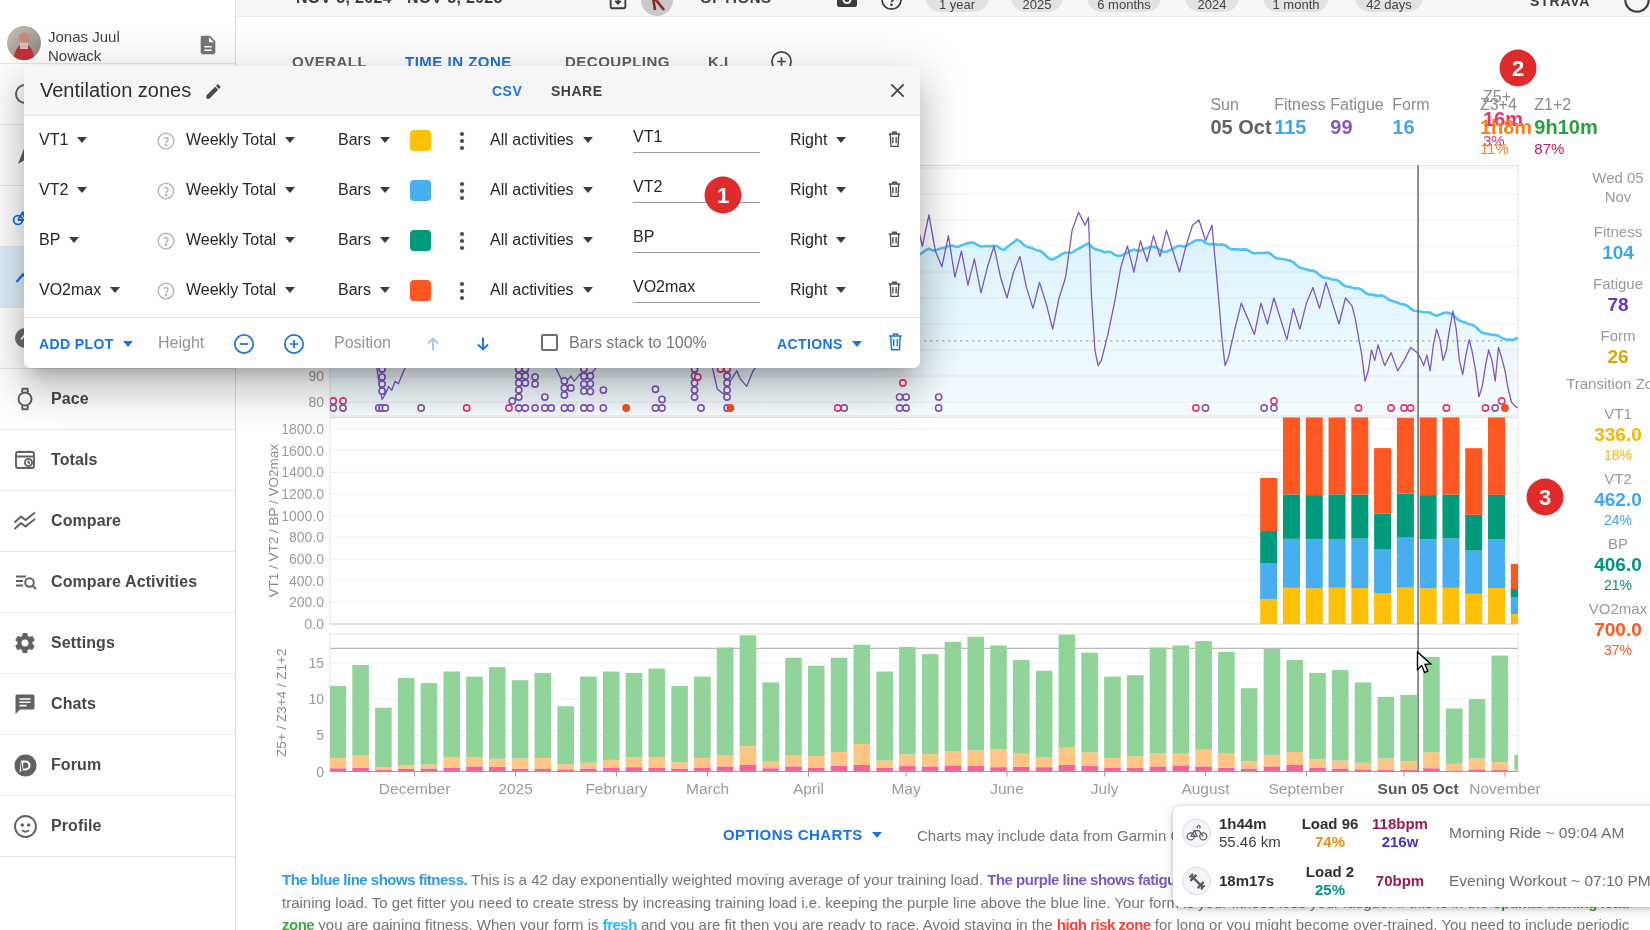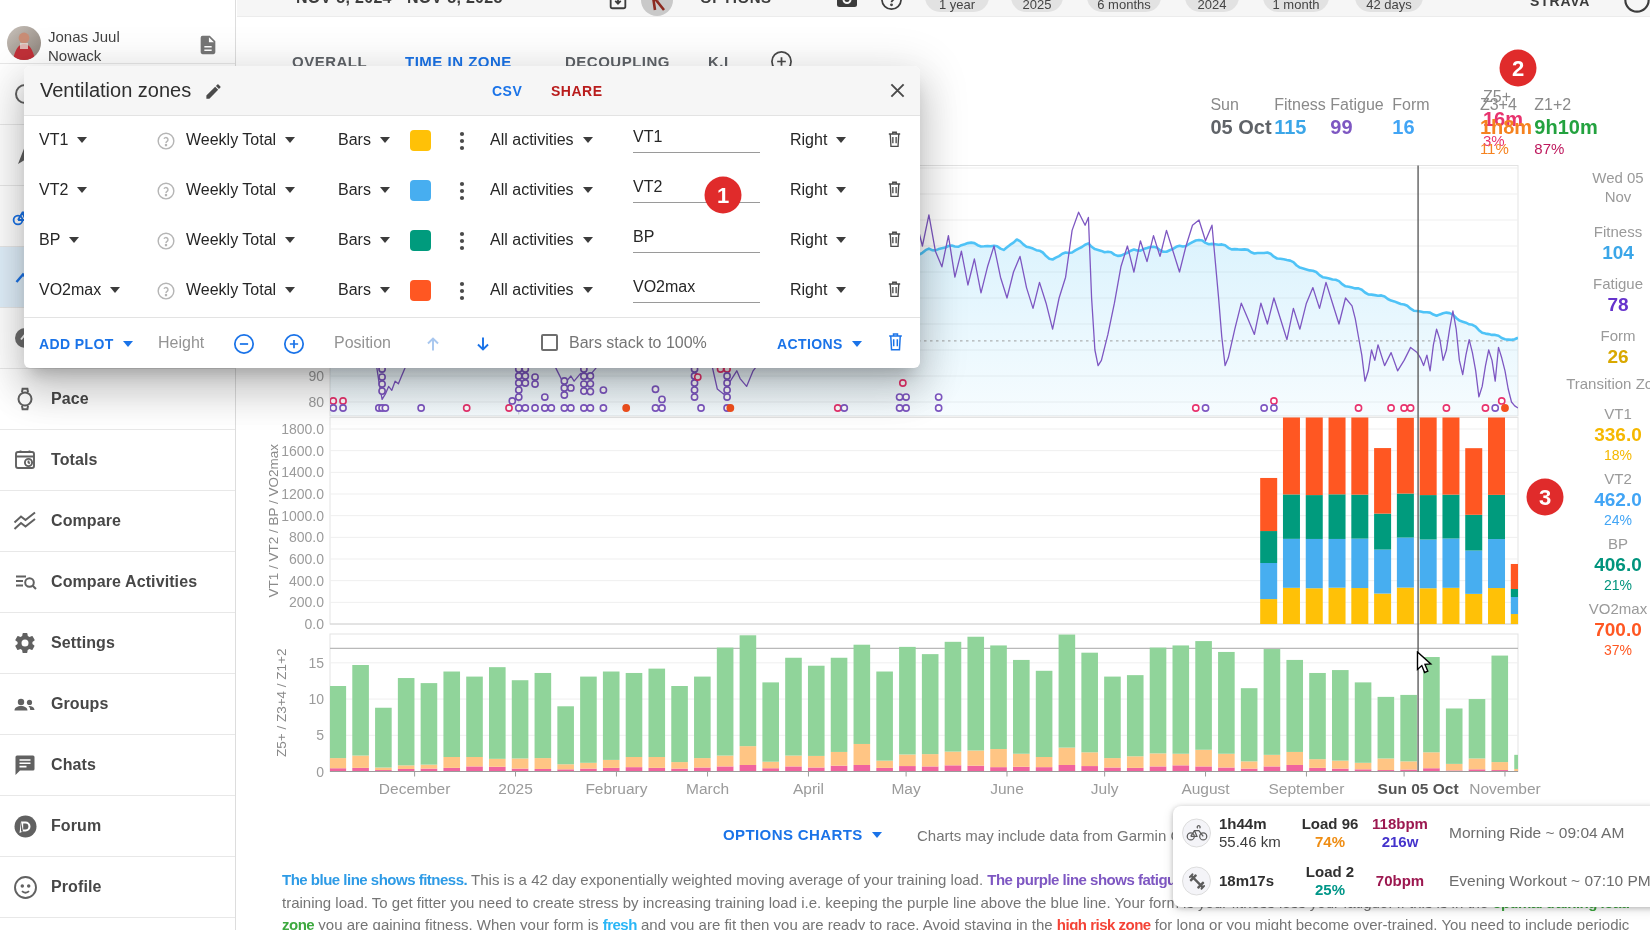--- a/index.html
+++ b/index.html
@@ -74,21 +74,21 @@
 .ac-name { position:absolute; left:276px; top:50%; transform:translateY(-50%); font-size:15.5px; color:#6d6d6d; white-space:nowrap; }
 .c-hr { color:#9C1850; }
 .c-pw { color:#4433CC; }
 
 
 #modal { position:absolute; left:24px; top:66px; width:896px; height:302px; background:#fff; border-radius:6px; box-shadow:0 11px 15px -7px rgba(0,0,0,.2), 0 24px 38px 3px rgba(0,0,0,.14), 0 9px 46px 8px rgba(0,0,0,.12); z-index:10; }
 #modal-header { position:absolute; left:0; top:0; width:100%; height:50px; background:#f6f6f6; border-bottom:1px solid #e3e3e3; border-radius:6px 6px 0 0; }
 #modal-title { position:absolute; left:16px; top:13px; font-size:20px; color:#2f2f2f; }
 #modal-pencil { position:absolute; left:180px; top:16px; }
 #modal-csv { position:absolute; left:468px; top:17px; font-size:14px; font-weight:bold; color:#1a73e8; letter-spacing:.5px; }
-#modal-share { position:absolute; left:527px; top:17px; font-size:14px; font-weight:bold; color:#b91c1c; letter-spacing:.5px; }
+#modal-share { position:absolute; left:527px; top:17px; font-size:14px; font-weight:bold; color:#404040; letter-spacing:.5px; }
 #modal-close { position:absolute; left:863px; top:14px; }
 .m-row { position:absolute; left:0; width:100%; height:50px; }
 .m-name { position:absolute; left:15px; top:15px; font-size:16px; color:#262626; }
 .m-caret { display:inline-block; width:0; height:0; border-left:5px solid transparent; border-right:5px solid transparent; border-top:6px solid #3c3c3c; vertical-align:middle; margin-left:9px; margin-bottom:2px; }
 .m-help { position:absolute; left:132px; top:15px; }
 .m-agg { position:absolute; left:162px; top:15px; font-size:16px; color:#262626; }
 .m-style { position:absolute; left:314px; top:15px; font-size:16px; color:#262626; }
 .m-swatch { position:absolute; left:386px; top:14px; width:21px; height:21px; border-radius:4px; }
 .m-kebab { position:absolute; left:428px; top:13px; }
 .m-filter { position:absolute; left:466px; top:15px; font-size:16px; color:#262626; }
@@ -630,30 +630,20 @@
         <div class="sb-item">
           <span class="sb-icon">
             <svg width="24" height="24" viewBox="0 0 24 24" fill="#616161">
               <path d="M19.4 13a7.6 7.6 0 0 0 0-2l2.1-1.6a.5.5 0 0 0 .1-.7L19.6 5.3a.5.5 0 0 0-.6-.2l-2.5 1a7.5 7.5 0 0 0-1.7-1L14.4 2.4a.5.5 0 0 0-.5-.4h-3.8a.5.5 0 0 0-.5.4L9.2 5.1a7.5 7.5 0 0 0-1.7 1l-2.5-1a.5.5 0 0 0-.6.2L2.4 8.7a.5.5 0 0 0 .1.7L4.6 11a7.6 7.6 0 0 0 0 2l-2.1 1.6a.5.5 0 0 0-.1.7l1.9 3.4c.14.24.4.3.6.2l2.5-1c.5.4 1.1.76 1.7 1l.4 2.7c.04.23.25.4.5.4h3.8c.25 0 .46-.17.5-.4l.4-2.7a7.5 7.5 0 0 0 1.7-1l2.5 1c.23.1.5 0 .6-.2l1.9-3.4a.5.5 0 0 0-.1-.7zM12 15.5a3.5 3.5 0 1 1 0-7 3.5 3.5 0 0 1 0 7z"></path>
             </svg>
           </span>
           <span class="sb-label">Settings</span>
         </div>
         <div class="sb-item">
           <span class="sb-icon">
-            <svg width="26" height="24" viewBox="0 0 26 24" fill="#616161">
-              <circle cx="9" cy="10" r="3.2"></circle>
-              <circle cx="17.5" cy="10.4" r="2.6"></circle>
-              <path d="M2.5 18.5c0-3 3-4.6 6.5-4.6s6.5 1.6 6.5 4.6zM16.8 13.9c3 0 5.7 1.4 5.7 4.1h-4.3c0-1.7-.7-3-1.9-3.9z"></path>
-            </svg>
-          </span>
-          <span class="sb-label">Groups</span>
-        </div>
-        <div class="sb-item">
-          <span class="sb-icon">
             <svg width="24" height="24" viewBox="0 0 24 24" fill="#616161">
               <path d="M4 2.5h16A1.5 1.5 0 0 1 21.5 4v12a1.5 1.5 0 0 1-1.5 1.5H7L2.5 22V4A1.5 1.5 0 0 1 4 2.5z"></path>
               <path d="M6.5 7h11M6.5 10.3h11M6.5 13.6h7" stroke="#fff" stroke-width="1.6"></path>
             </svg>
           </span>
           <span class="sb-label">Chats</span>
         </div>
         <div class="sb-item">
           <span class="sb-icon">
             <svg width="25" height="25" viewBox="0 0 25 25">

